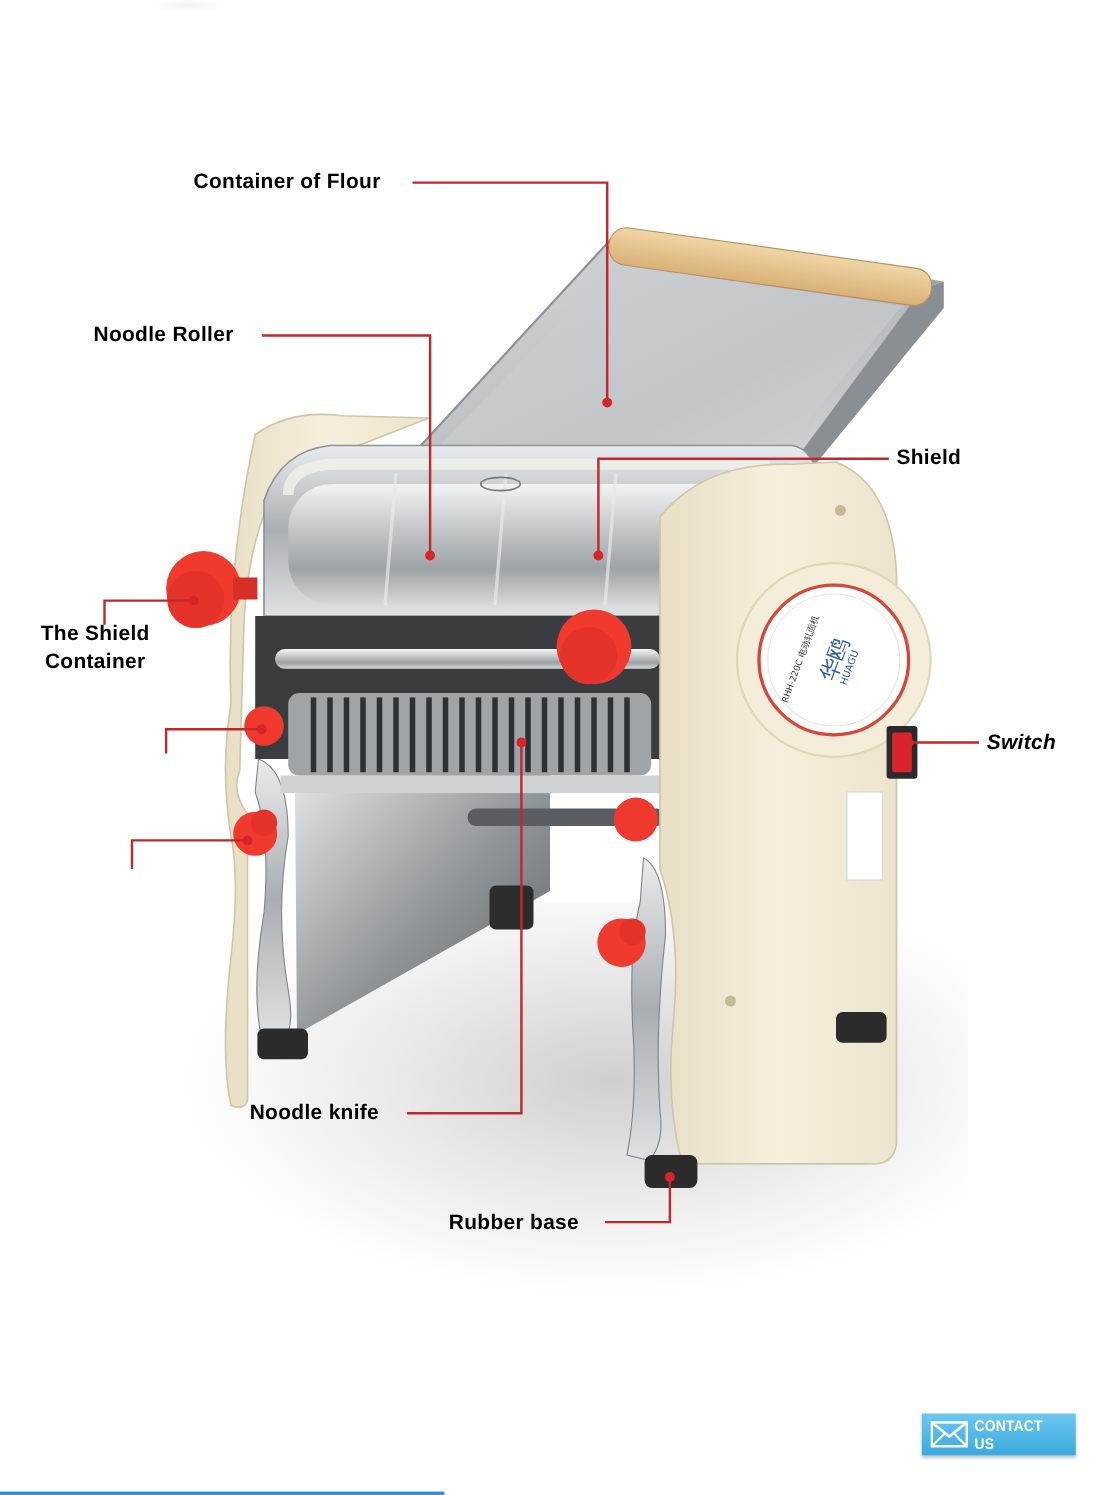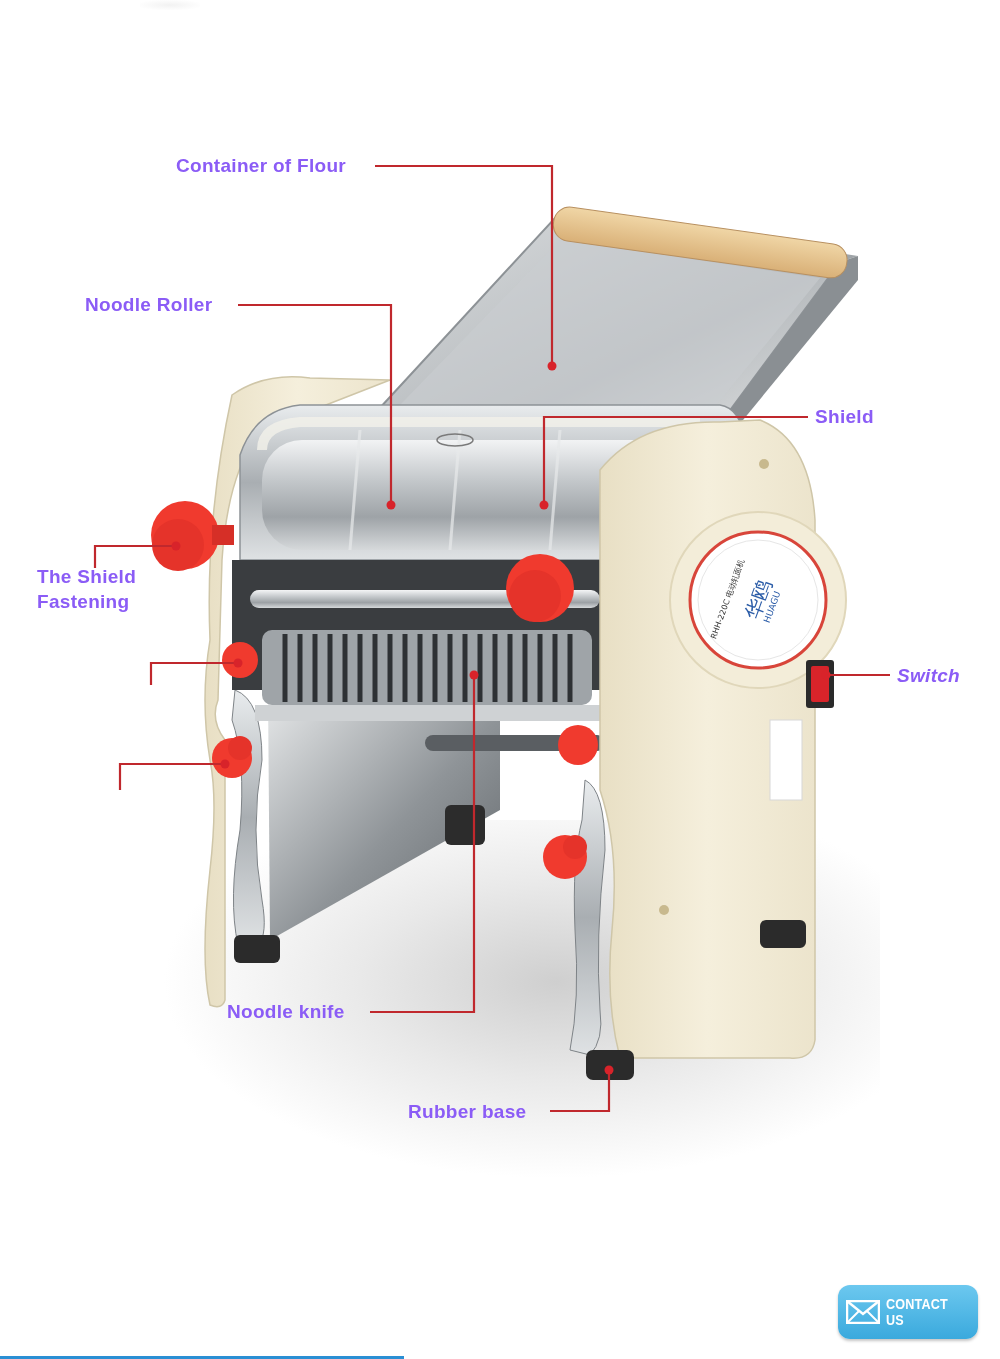--- a/index.html
+++ b/index.html
@@ -1,23 +1,23 @@
 <!DOCTYPE html>
 <html><head>
 <meta charset="utf-8">
 <style>
   html, body { margin:0; padding:0; background:#ffffff; }
   body { width:1000px; height:1359px; position:relative; overflow:hidden; font-family:"Liberation Sans", sans-serif; }
   .stage { position:absolute; left:0; top:0; width:1000px; height:1359px; }
   .top-shadow { position:absolute; left:140px; top:0; width:60px; height:10px; background:radial-gradient(ellipse at center, #f2f2f2 0%, #ffffff 80%); }
   .floor-shadow { position:absolute; left:160px; top:820px; width:720px; height:360px; background:radial-gradient(ellipse at 55% 45%, #cfcfcf 0%, #e9e9e9 35%, #ffffff 70%); }
   svg.machine { position:absolute; left:0; top:0; }
-  .label { position:absolute; font-weight:bold; font-size:19px; color:#8b5cf6; line-height:25px; letter-spacing:0.3px; white-space:nowrap; }
+  .label { position:absolute; font-weight:bold; font-size:19px; color:#000000; line-height:25px; letter-spacing:0.3px; white-space:nowrap;text-align:center; }
   svg.callouts { position:absolute; left:0; top:0; pointer-events:none; }
-  .contact-btn { position:absolute; left:838px; top:1285px; width:140px; height:54px; border-radius:12px;
+  .contact-btn { position:absolute; left:838px; top:1285px; width:140px; height:38px; border-radius:0;
     background:linear-gradient(#6cc8ef, #3aa9dd); box-shadow:0 2px 3px #c5c5c5; display:flex; align-items:center; cursor:pointer; }
   .contact-btn .env { width:34px; height:24px; margin-left:8px; position:relative; }
   .contact-btn .txt { color:#ffffff; font-weight:bold; font-size:14px; margin-left:6px; letter-spacing:0.2px; font-family:"Liberation Sans Narrow","Liberation Sans", sans-serif; transform:scaleX(0.9); transform-origin:left center; }
   .bottom-line { position:absolute; left:0; top:1356px; width:404px; height:3px; background:#2a8fd4; }
 </style>
 </head>
 <body>
 
 <div class="stage">
   <div class="top-shadow"></div>
@@ -202,21 +202,21 @@
     <div>Container of Flour</div>
   </div>
   <div class="label" style="left:85px; top:292px;">
     <div>Noodle Roller</div>
   </div>
   <div class="label" style="left:815px; top:404px;">
     <div>Shield</div>
   </div>
   <div class="label" style="left:37px; top:564px;">
     <div>The Shield</div>
-    <div>Fastening</div>
+    <div>Container</div>
   </div>
   <div class="label" style="left:897px; top:663px;font-style:italic;">
     <div>Switch</div>
   </div>
   <div class="label" style="left:227px; top:999px;">
     <div>Noodle knife</div>
   </div>
   <div class="label" style="left:408px; top:1099px;">
     <div>Rubber base</div>
   </div>

